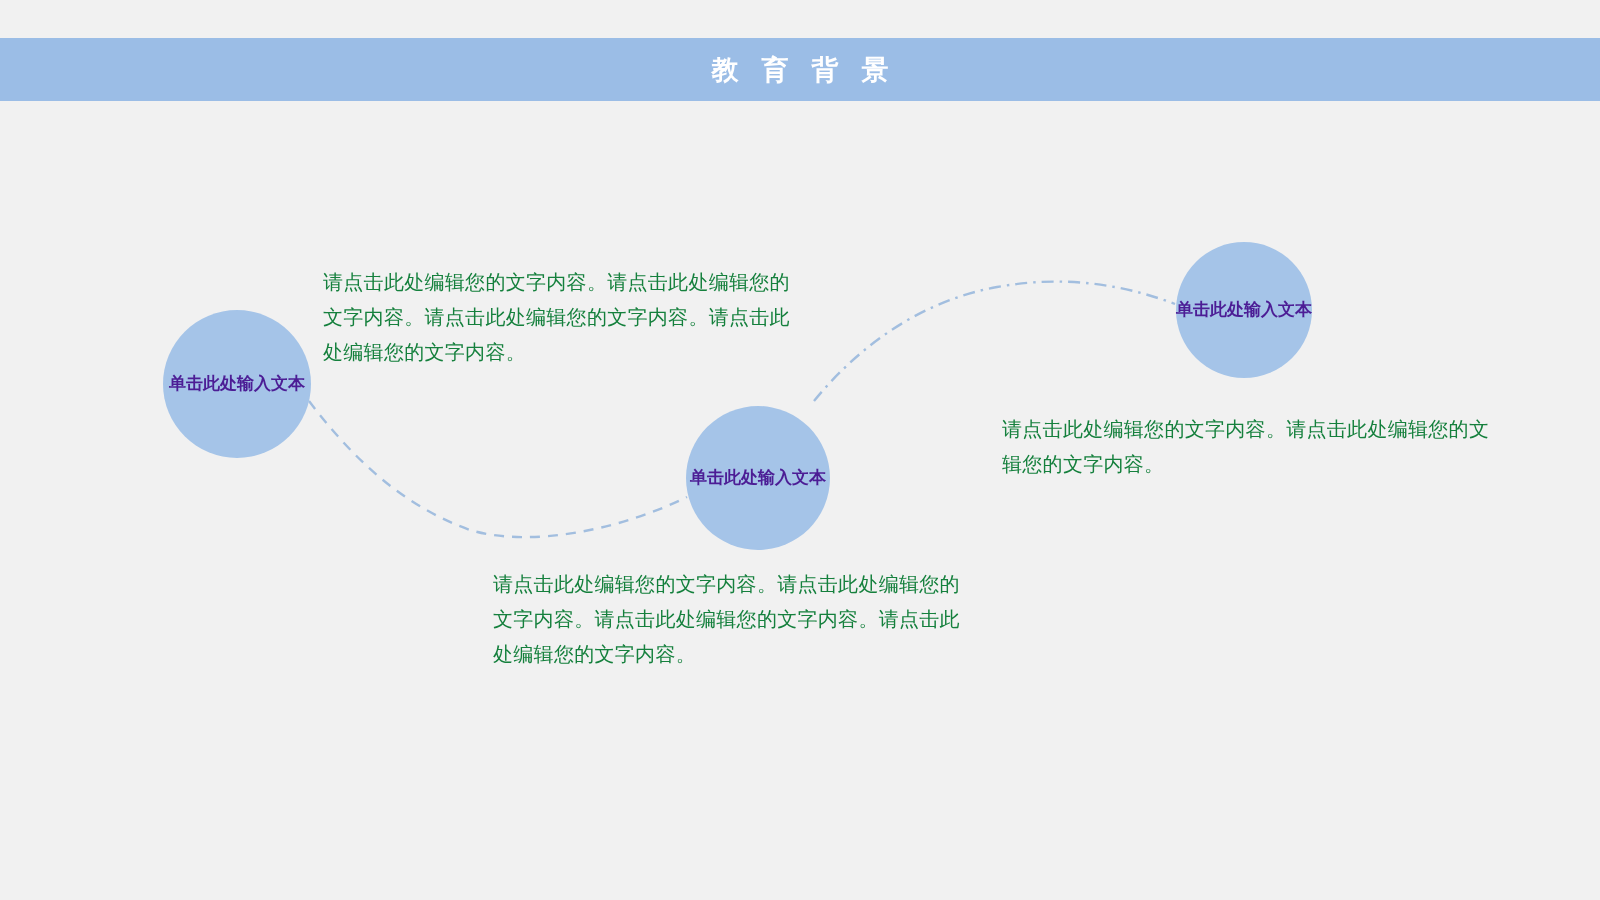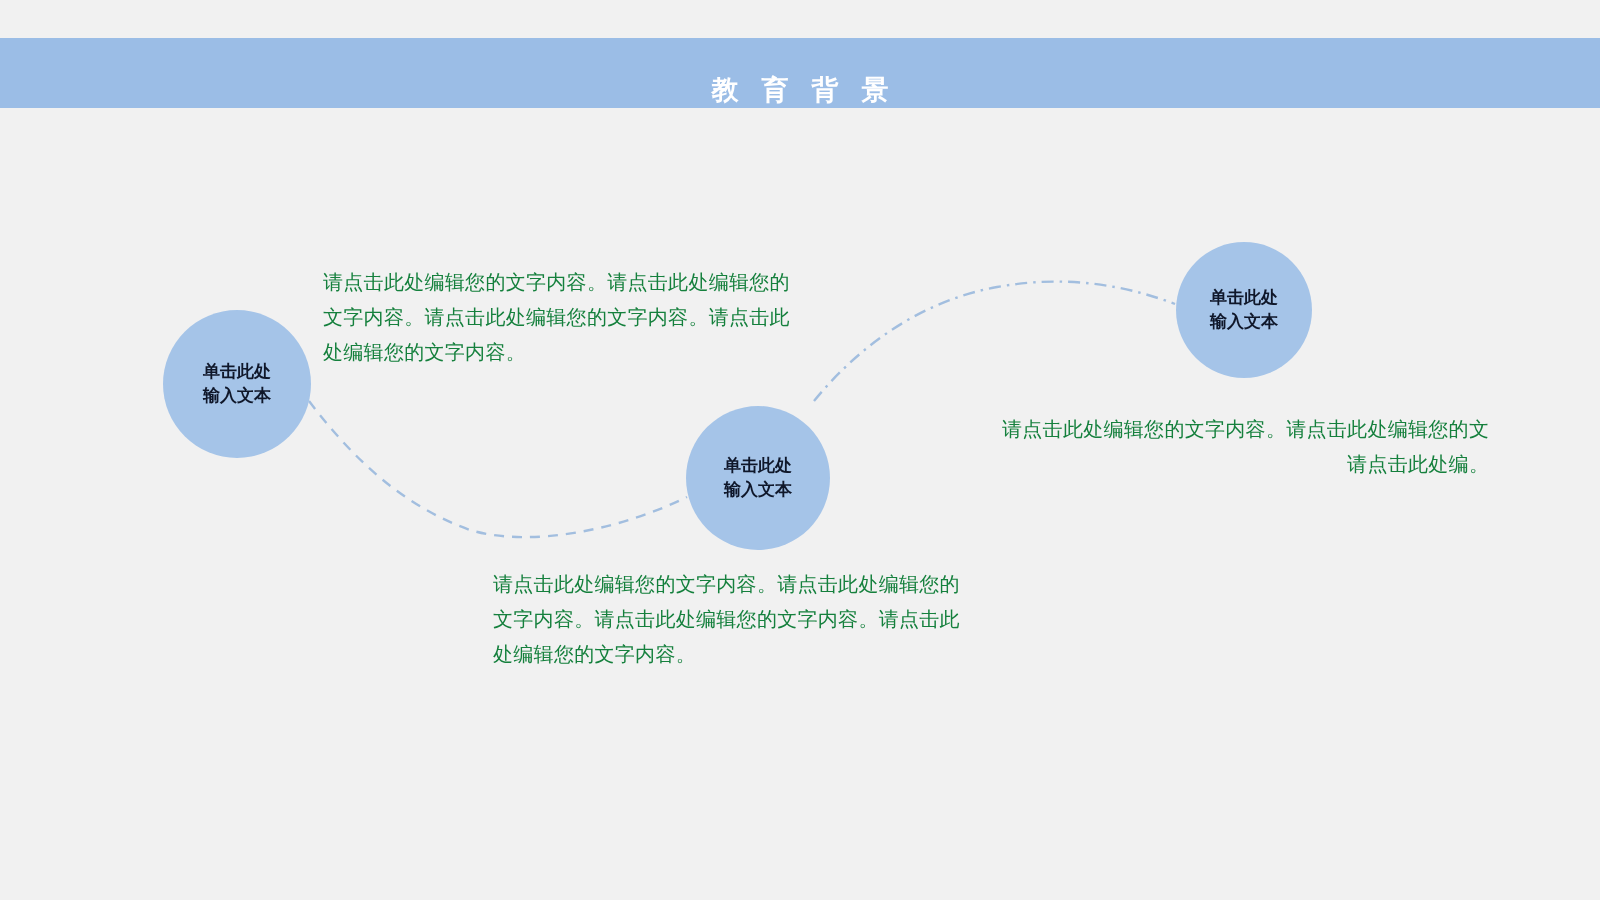--- a/index.html
+++ b/index.html
@@ -12,24 +12,24 @@
   .slide {
     position: relative;
     width: 1600px;
     height: 900px;
     background: #f1f1f1;
   }
   
   .title-bar {
     position: absolute;
     left: 0; top: 38px;
-    width: 1600px; height: 70px;
+    width: 1600px; height: 63px;
     background: #9bbde6;
     display: flex;
-    align-items: flex-end;
+    align-items: center;
     justify-content: center;
   }
   .title-bar h1 {
     color: #ffffff;
     font-size: 27px;
     font-weight: bold;
     letter-spacing: 23px;
     padding-left: 23px; 
     white-space: nowrap;
   }
@@ -45,47 +45,46 @@
     stroke: #a2bedf;
     stroke-width: 2.4;
   }
   .connectors .dash    { stroke-dasharray: 10 8; }
   .connectors .dashdot { stroke-dasharray: 12 6 2.5 6; }
   
   .node {
     position: absolute;
     border-radius: 50%;
     background: #a5c4e8;
-    color: #0f172a;
+    color: #4c1d95;
     font-weight: bold;
     font-size: 17px;
     line-height: 24px;
     display: flex;
-    flex-direction: column;
     align-items: center;
     justify-content: center;
     text-align: center;
     cursor: pointer;
   }
   .node-1 { left: 163px;  top: 310px; width: 148px; height: 148px; }
   .node-2 { left: 686px;  top: 406px; width: 144px; height: 144px; }
   .node-3 { left: 1176px; top: 242px; width: 136px; height: 136px; }
   
   .para {
     position: absolute;
     color: #15803d;
     font-size: 20px;
     line-height: 35px;
     letter-spacing: 0.3px;
     white-space: nowrap;
     cursor: text;
   }
   .para-1 { left: 323px;  top: 265px; }
   .para-2 { left: 493px;  top: 567px; }
-  .para-3 { left: 1002px; top: 412px; text-align: right; }
+  .para-3 { left: 1002px; top: 412px; }
 </style>
 </head>
 <body>
 
 <div class="slide">
 
   <header class="title-bar">
     <h1>教育背景</h1>
   </header>
 
@@ -116,16 +115,16 @@
   </div>
 
   <div class="para para-2">
     <div>请点击此处编辑您的文字内容。请点击此处编辑您的</div>
     <div>文字内容。请点击此处编辑您的文字内容。请点击此</div>
     <div>处编辑您的文字内容。</div>
   </div>
 
   <div class="para para-3">
     <div>请点击此处编辑您的文字内容。请点击此处编辑您的文</div>
-    <div>请点击此处编。</div>
+    <div>辑您的文字内容。</div>
   </div>
 
 </div>
 
 </body></html>

